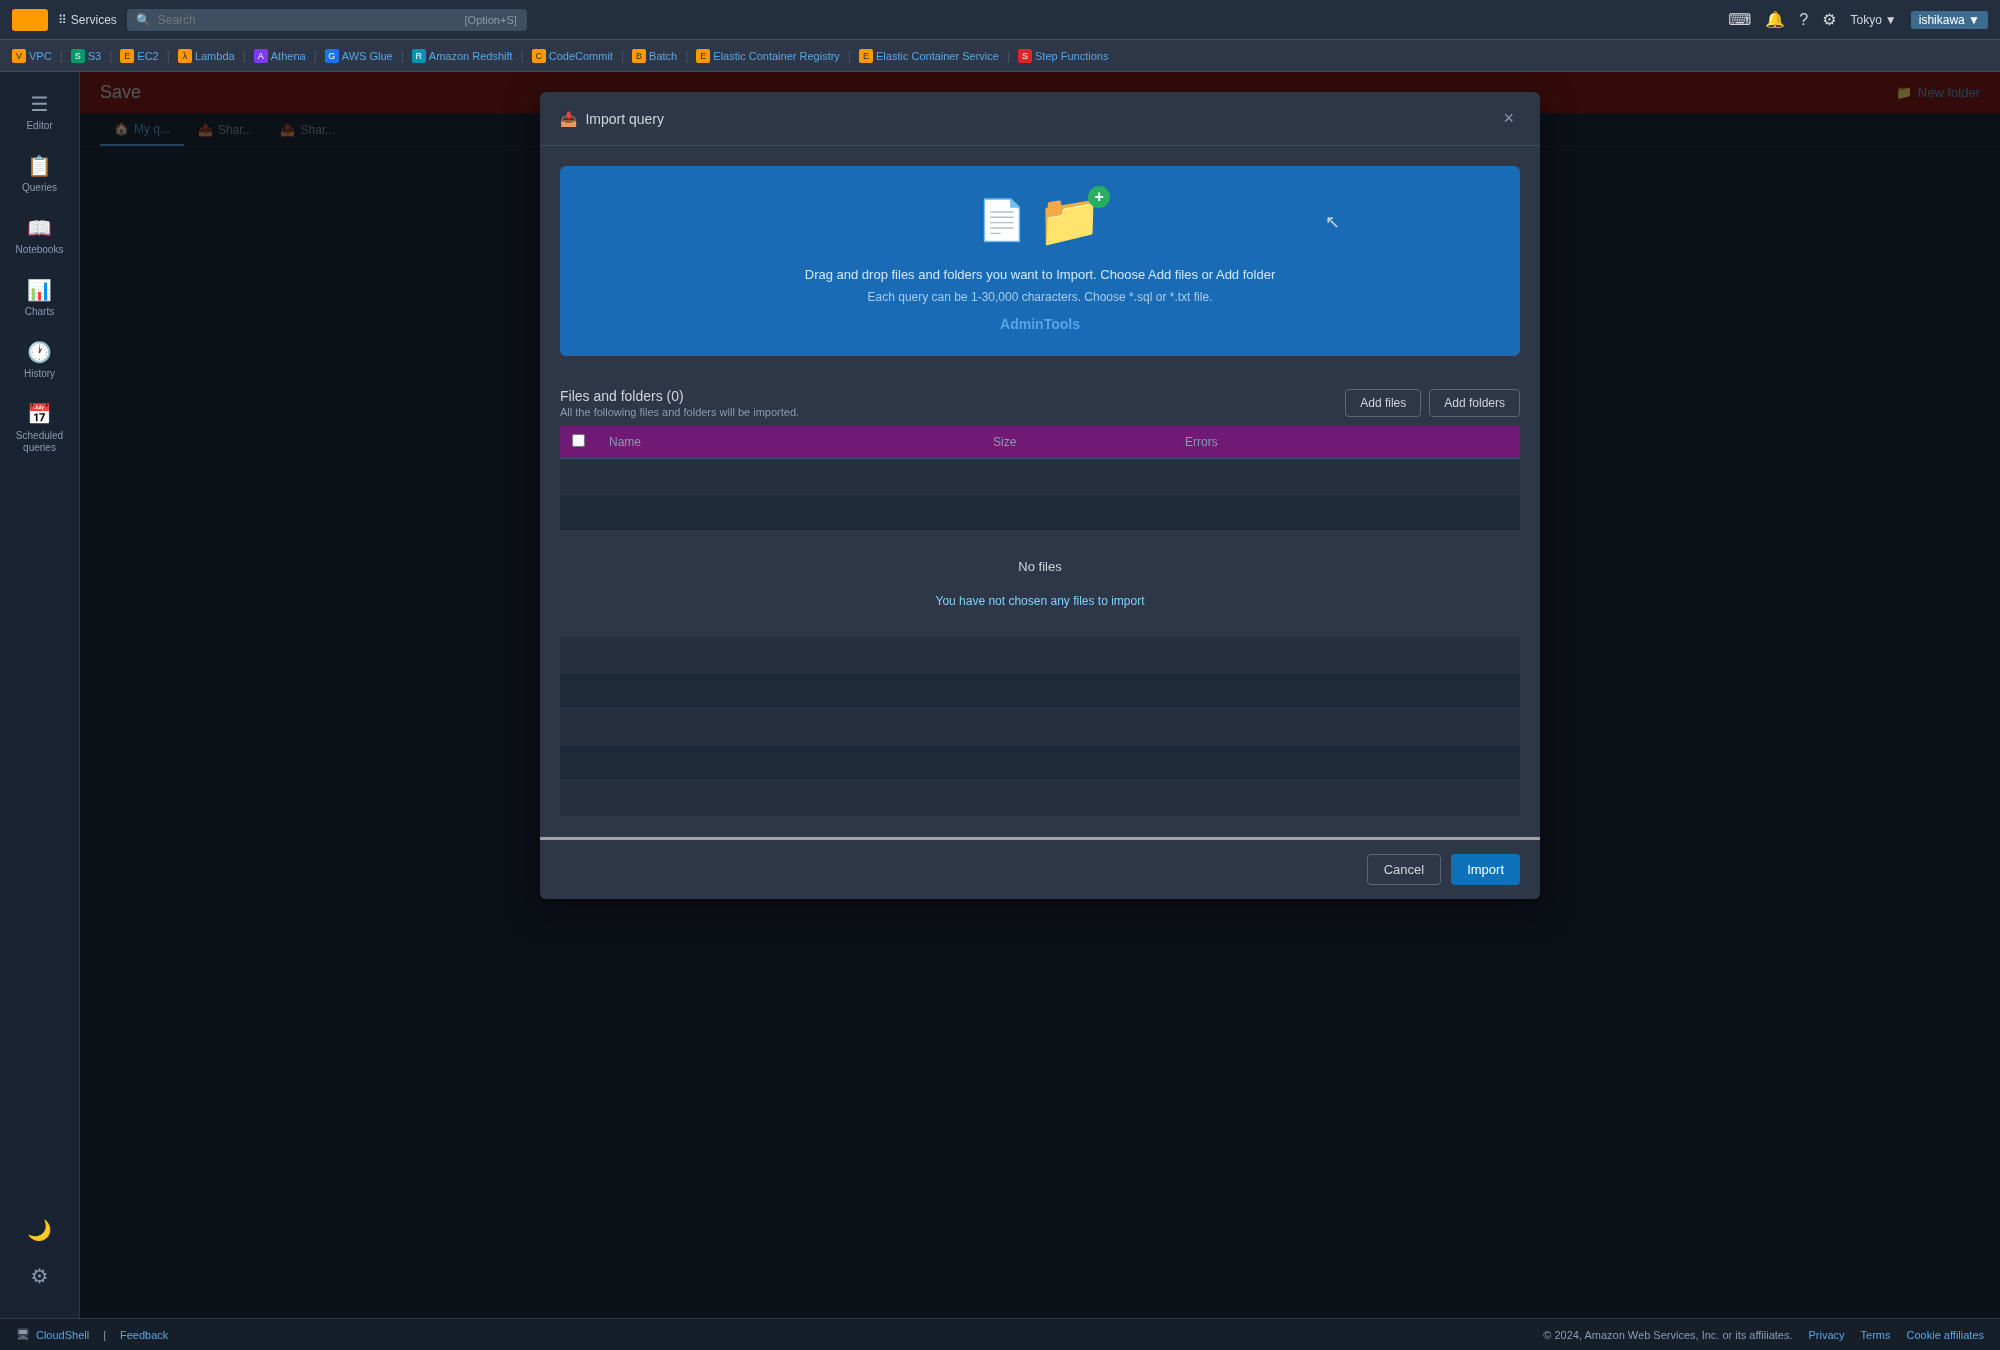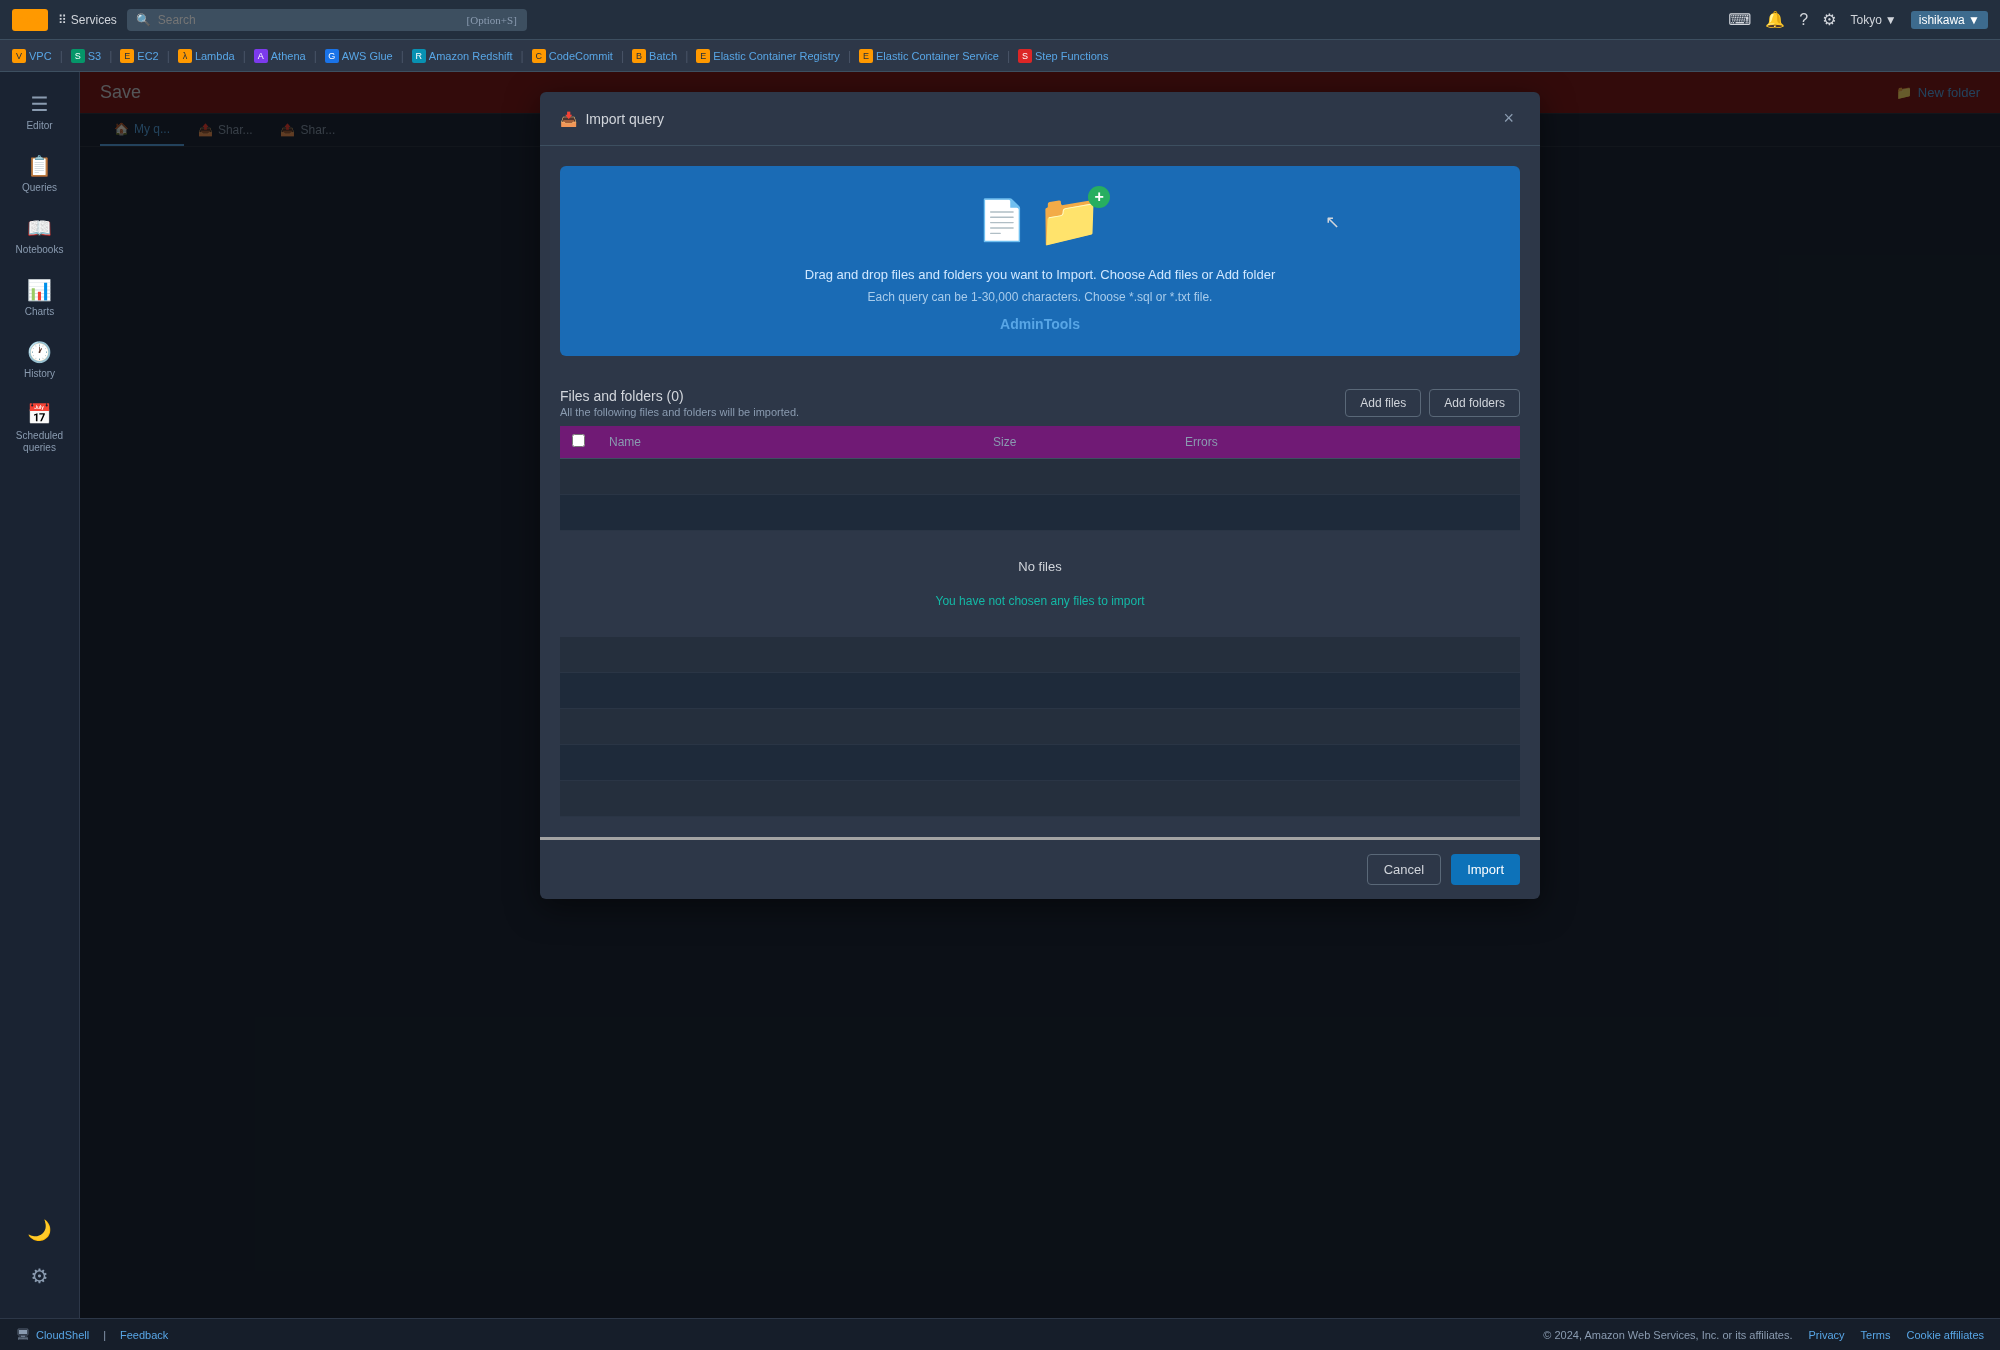--- a/index.html
+++ b/index.html
@@ -6,21 +6,21 @@
     body { font-family: 'Amazon Ember', Arial, sans-serif; background: #1a1a2e; color: #d1d5db; font-size: 12px; overflow: hidden; width: 2000px; height: 1350px; }
 
     
     .aws-topbar {
       display: flex; align-items: center; background: #232f3e; height: 40px; padding: 0 12px; gap: 10px; border-bottom: 1px solid #3d4f60;
     }
     .aws-logo { width: 36px; height: 22px; background: #ff9900; border-radius: 3px; display: flex; align-items: center; justify-content: center; font-size: 10px; font-weight: bold; color: #232f3e; flex-shrink: 0; }
     .aws-services-btn { display: flex; align-items: center; gap: 4px; color: #d1d5db; cursor: pointer; font-size: 12px; }
     .aws-search-bar { display: flex; align-items: center; background: #3d4f60; border-radius: 4px; padding: 4px 10px; flex: 1; max-width: 400px; gap: 6px; }
     .aws-search-bar input { background: transparent; border: none; color: #d1d5db; font-size: 12px; outline: none; width: 100%; }
-    .aws-search-shortcut { color: #8a9bb0; font-size: 11px; font-family: Liberation Serif, serif; }
+    .aws-search-shortcut { color: #8a9bb0; font-size: 11px; }
     .topbar-right { display: flex; align-items: center; gap: 14px; margin-left: auto; }
     .topbar-icon { color: #d1d5db; cursor: pointer; font-size: 16px; }
     .topbar-region { display: flex; align-items: center; gap: 3px; color: #d1d5db; cursor: pointer; font-size: 12px; }
     .topbar-user { background: #3d6b8e; color: #fff; border-radius: 3px; padding: 2px 8px; font-size: 12px; cursor: pointer; }
 
     
     .bookmarks-bar {
       display: flex; align-items: center; background: #2d3748; height: 32px; padding: 0 12px; gap: 6px; border-bottom: 1px solid #3d4f60; overflow: hidden;
     }
     .bookmark-item { display: flex; align-items: center; gap: 3px; color: #58a6e6; cursor: pointer; font-size: 11px; white-space: nowrap; }
@@ -90,21 +90,21 @@
     .table-errors-col { width: 30%; }
     .table-action-col { width: 60px; }
 
     
     .stripe-row { background: #252f3d; height: 36px; }
     .stripe-row td { border-bottom: 1px solid #2a3545; }
 
     
     .empty-state { text-align: center; padding: 20px 0; }
     .empty-title { font-size: 13px; color: #d1d5db; margin-bottom: 20px; }
-    .empty-sub { font-size: 12px; color: #14b8a6; }
+    .empty-sub { font-size: 12px; color: #7dd3fc; }
 
     
     .modal-footer { display: flex; justify-content: flex-end; gap: 10px; padding: 14px 20px; border-top: 3px solid #a3a3a3; }
     .btn-cancel { background: #2d3748; border: 1px solid #5a6878; color: #d1d5db; padding: 7px 16px; border-radius: 4px; cursor: pointer; font-size: 13px; }
     .btn-primary { background: #0d72b9; border: none; color: #fff; padding: 7px 16px; border-radius: 4px; cursor: pointer; font-size: 13px; }
     .btn-primary:disabled { background: #1a5080; color: #6a8a9a; cursor: not-allowed; }
 
     
     .footer-bar { display: flex; align-items: center; justify-content: space-between; background: #161e2a; height: 32px; padding: 0 16px; border-top: 1px solid #2d3748; font-size: 11px; color: #8a9bb0; }
     .footer-left { display: flex; align-items: center; gap: 6px; }

